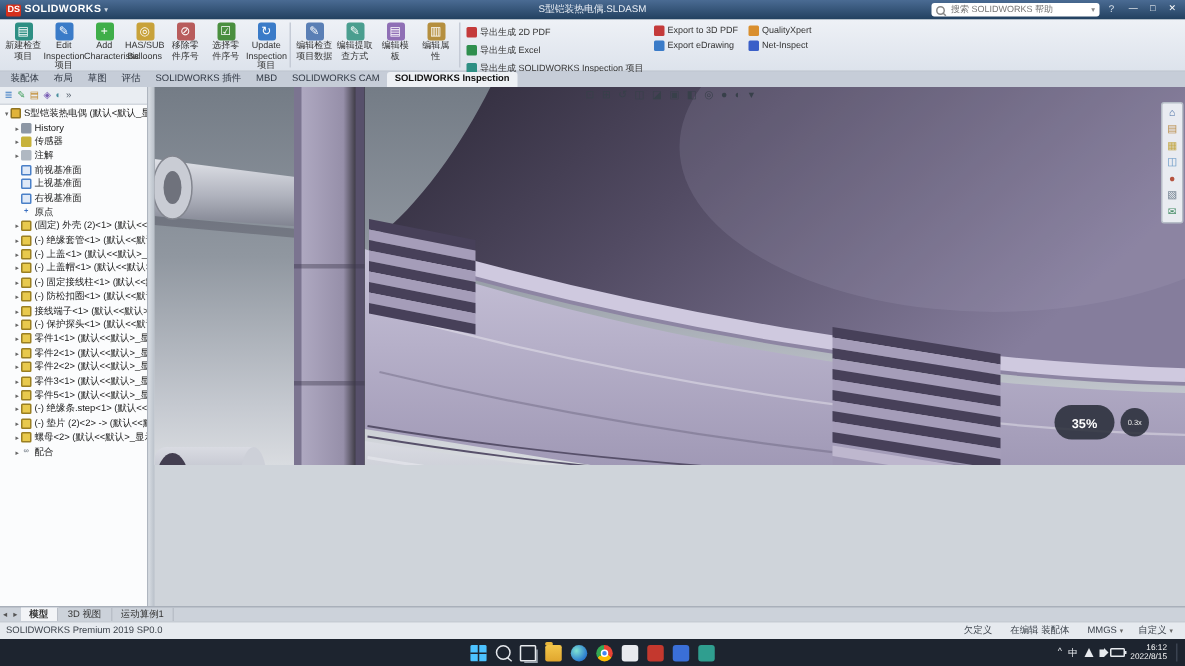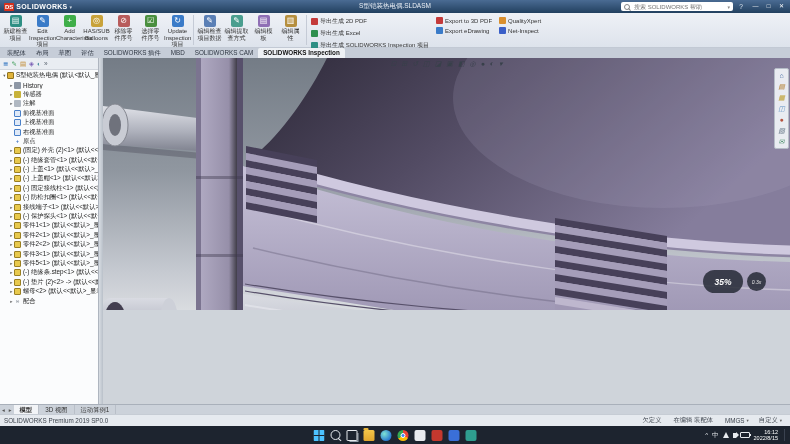--- a/index.html
+++ b/index.html
@@ -61,21 +61,21 @@
   .ti.plane{background:#dfe9f7;border:1px solid #4a80c8;}
   .ti.origin{background:transparent;color:#3a6fc0;font-weight:bold;}
   .ti.origin::before{content:"+";}
   .ti.part{background:#e8c94d;border:1px solid #9a7f22;}
   .ti.mate{background:transparent;color:#5a6470;}
   .ti.mate::before{content:"∞";}
   #splitter{position:absolute;left:99px;top:58px;width:4px;height:346px;background:linear-gradient(90deg,#d8dde3,#b9c0c9);}
 
   
   #viewport{position:absolute;left:103px;top:58px;width:687px;height:252px;overflow:hidden;
-    background:linear-gradient(180deg,#747c86 0%,#9097a0 45%,#c6cad1 85%,#d9dce0 100%);font-style:italic;}
+    background:linear-gradient(180deg,#747c86 0%,#9097a0 45%,#c6cad1 85%,#d9dce0 100%);}
   #viewport svg{position:absolute;left:0;top:0;}
   #hud{position:absolute;top:0;left:50%;transform:translateX(-50%);display:flex;gap:5px;align-items:center;height:11px;}
   .hud-ico{font-size:7px;color:#38404a;line-height:11px;}
   #taskpane{position:absolute;right:1px;top:10px;width:13px;background:rgba(238,241,245,.95);
     border:1px solid #b6bdc7;border-radius:2px;display:flex;flex-direction:column;align-items:center;padding:1px 0;}
   .tp-ico{font-size:7px;line-height:11px;}
   #zoom-badge{position:absolute;right:47px;bottom:17px;width:40px;height:23px;border-radius:12px;
     background:rgba(38,42,54,.85);color:#fff;font-size:8.5px;font-weight:bold;display:flex;align-items:center;justify-content:center;}
   #mini-badge{position:absolute;right:24px;bottom:19px;width:19px;height:19px;border-radius:50%;
     background:rgba(38,42,54,.85);color:#e8e8e8;font-size:5px;display:flex;align-items:center;justify-content:center;}

